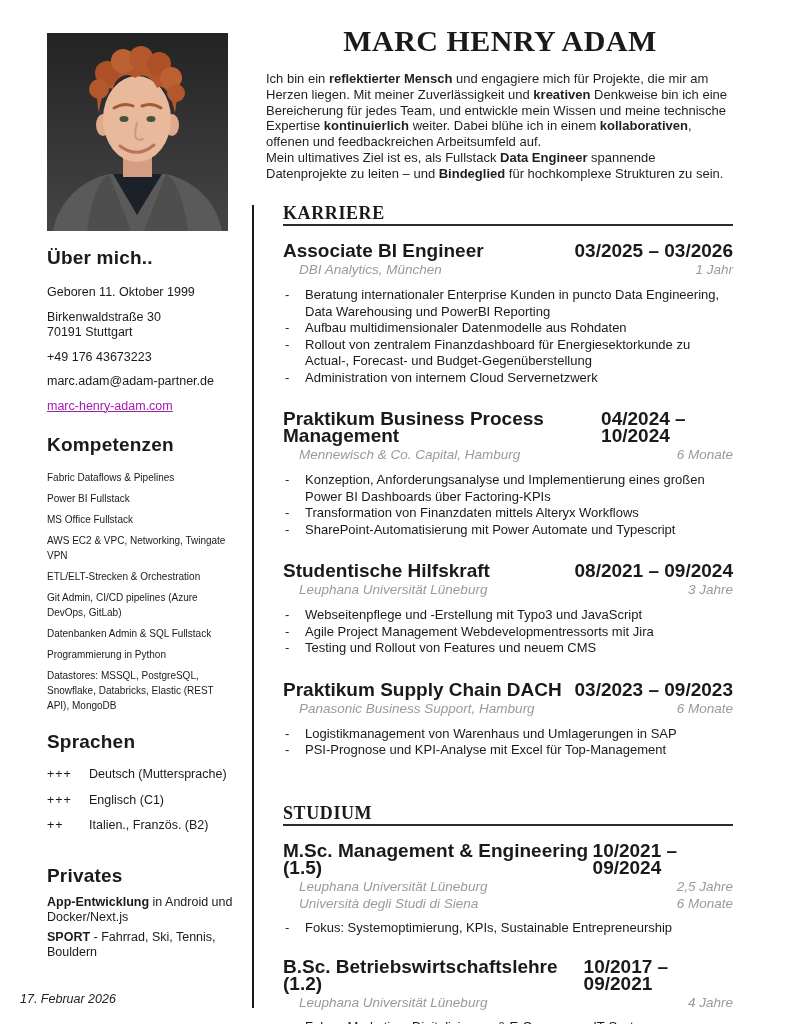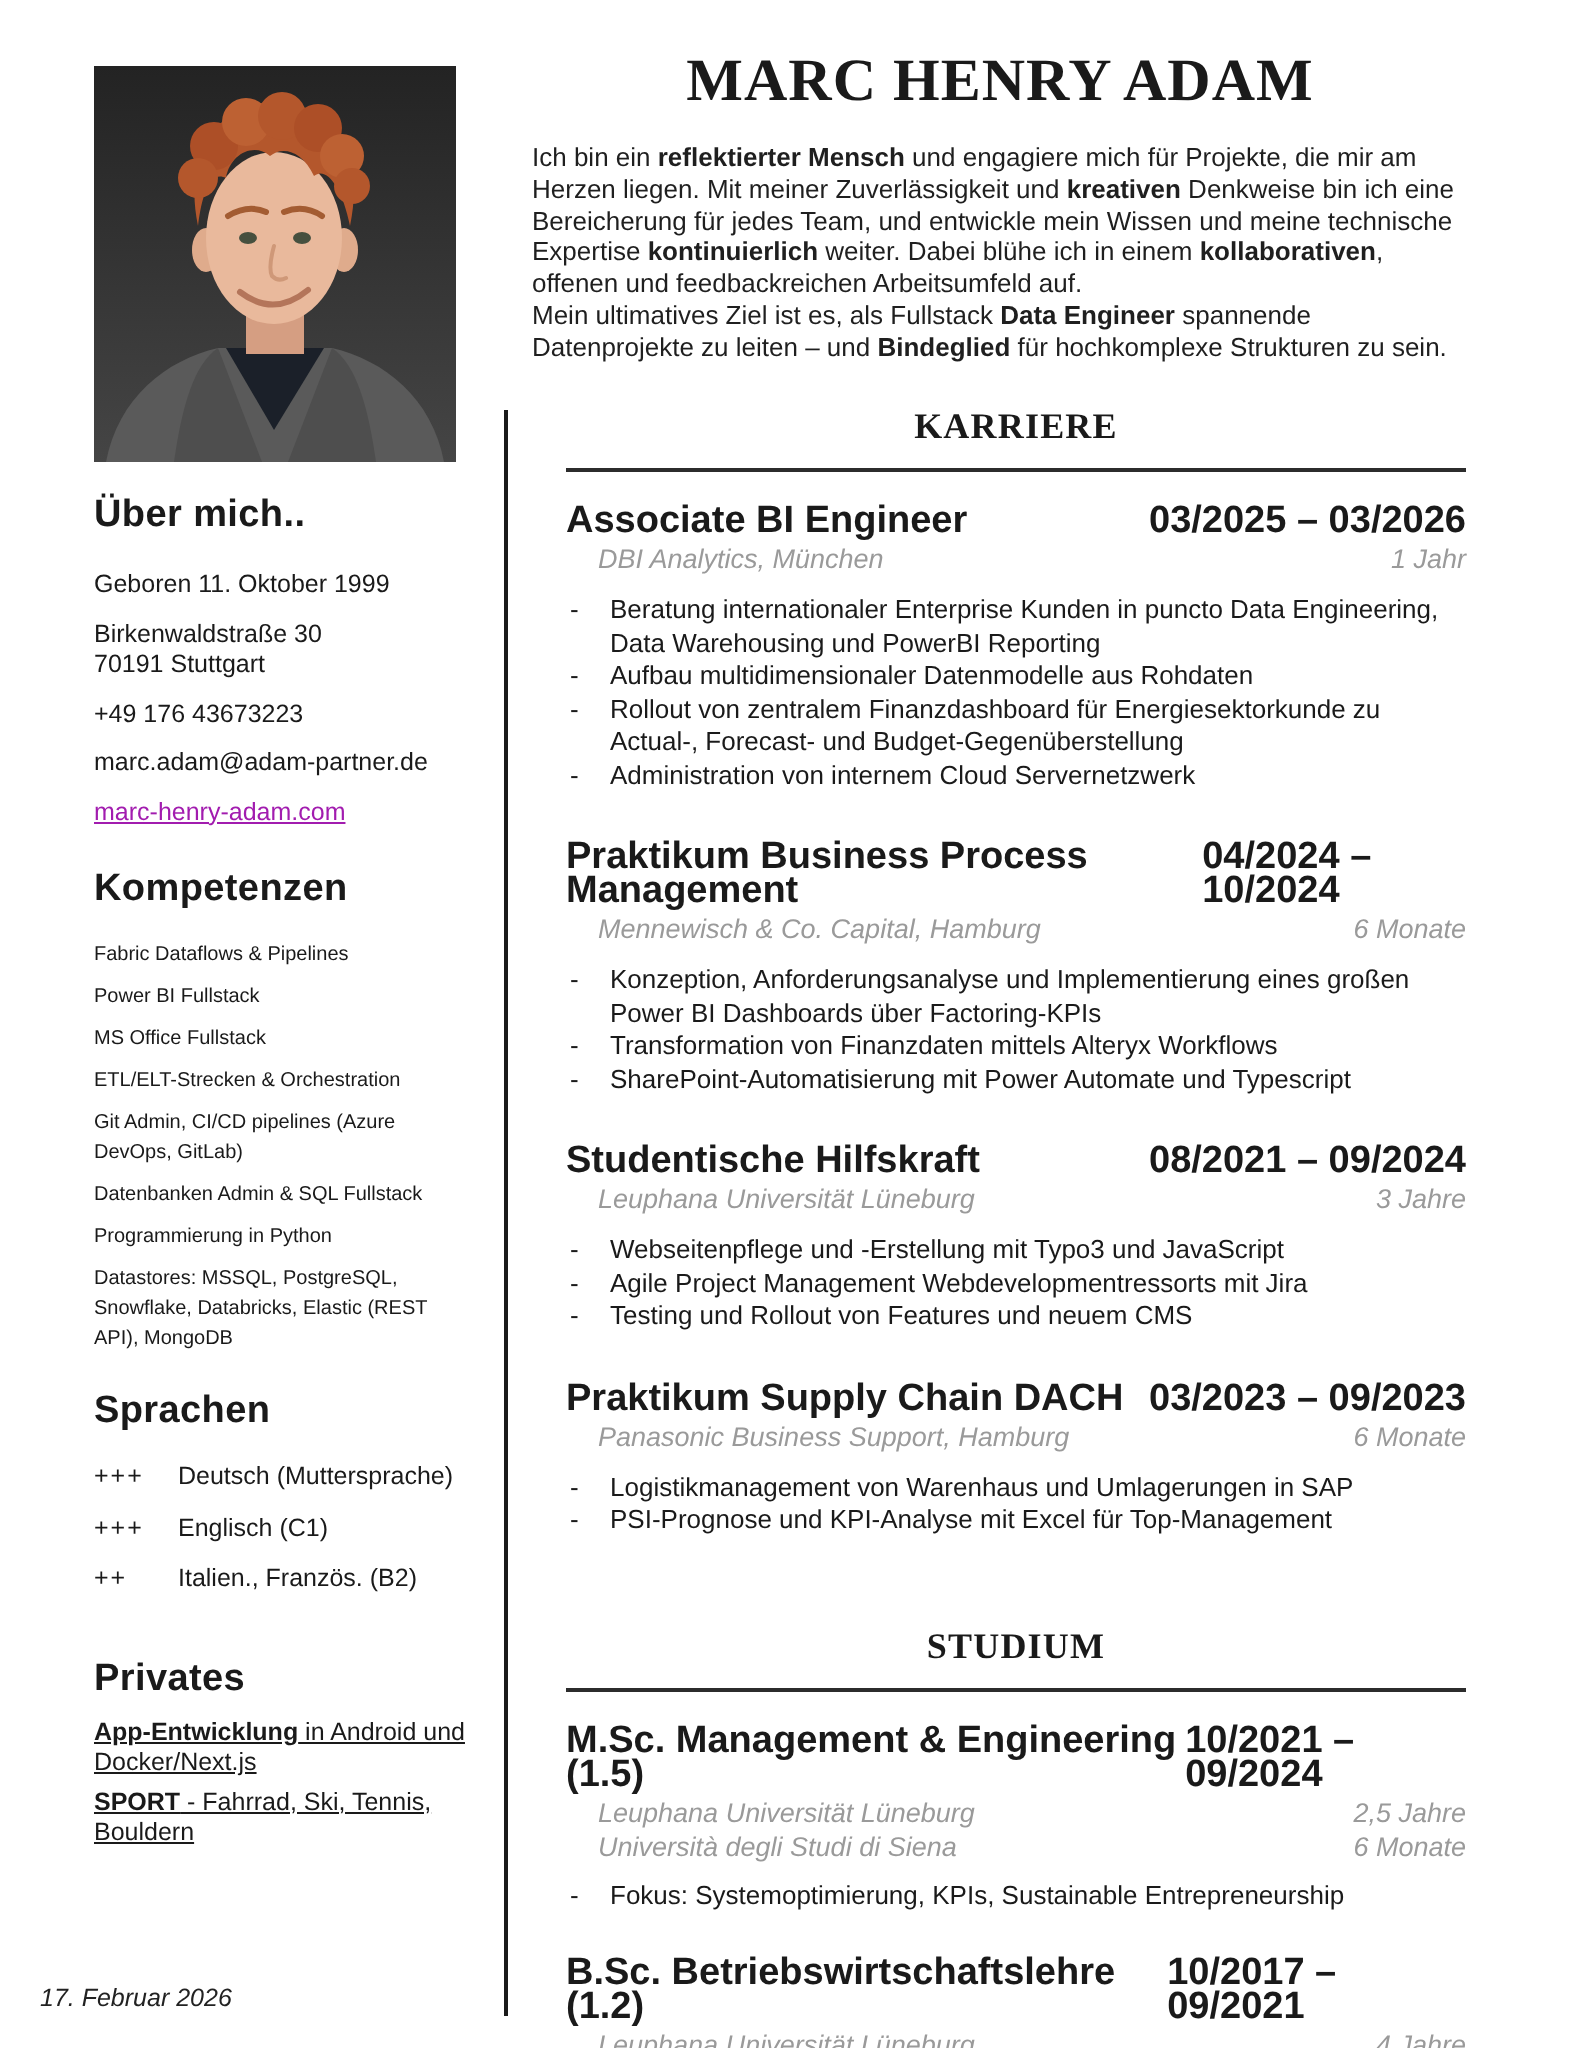--- a/index.html
+++ b/index.html
@@ -21,31 +21,31 @@
   .website a{color:#a21caf;text-decoration:underline;}
   .h-skills{margin-top:20px;}
   .skills-list{margin-top:14px;font-size:10px;line-height:15px;}
   .skill-item{margin-bottom:6px;}
   .h-lang{margin-top:18px;}
   .lang-list{margin-top:14px;font-size:12.5px;line-height:15.5px;}
   .lang-row{display:flex;margin-bottom:10px;}
   .lang-level{width:42px;flex:none;letter-spacing:1px;}
   .h-priv{margin-top:31px;}
   .priv-list{margin-top:8px;font-size:12.5px;line-height:15.5px;}
-  .priv-line{margin-bottom:4px;text-decoration:underline;}
+  .priv-line{margin-bottom:4px;}
   .footer-date{position:absolute;left:20px;top:992px;font-size:12.5px;font-style:italic;color:#222;}
   
   .headblock{position:absolute;left:266px;top:24px;width:468px;}
   .name{font-family:"Liberation Serif",serif;font-size:30px;font-weight:bold;text-align:center;letter-spacing:.5px;margin:0;}
   .intro{margin-top:13px;font-size:13px;line-height:15.8px;color:#1f1f1f;}
   
   .content{position:absolute;left:283px;top:203px;width:450px;}
   .section-h{
     font-family:"Liberation Serif",serif;font-size:18px;font-weight:bold;
-    letter-spacing:.6px;border-bottom:2px solid #2c2c2c;padding-bottom:10px;margin:0;text-align:center;
+    letter-spacing:.6px;border-bottom:2px solid #2c2c2c;padding-bottom:0;margin:0;
   }
   .jobs{margin-top:16px;}
   .job{margin-bottom:24px;}
   .job:last-child{margin-bottom:0;}
   .row-head{display:flex;justify-content:space-between;font-weight:bold;font-size:19px;line-height:17px;}
   .row-sub{display:flex;justify-content:space-between;font-style:italic;color:#9a9a9a;font-size:13.5px;line-height:17px;margin-top:2px;margin-left:16px;}
   .bullets{margin-top:9px;}
   .bullet{display:flex;font-size:13px;line-height:16.5px;}
   .dash{width:22px;flex:none;padding-left:2px;box-sizing:border-box;}
   .bullet-text{flex:1;}
@@ -120,20 +120,21 @@
       <div class="about-item website">
         <a href="#">marc-henry-adam.com</a>
       </div>
     </div>
 
     <h2 class="side-h h-skills">Kompetenzen</h2>
     <div class="skills-list">
       <div class="skill-item">Fabric Dataflows &amp; Pipelines</div>
       <div class="skill-item">Power BI Fullstack</div>
       <div class="skill-item">MS Office Fullstack</div>
+      <div class="skill-item">AWS EC2 &amp; VPC, Networking, Twingate VPN</div>
       <div class="skill-item">ETL/ELT-Strecken &amp; Orchestration</div>
       <div class="skill-item">Git Admin, CI/CD pipelines (Azure DevOps, GitLab)</div>
       <div class="skill-item">Datenbanken Admin &amp; SQL Fullstack</div>
       <div class="skill-item">Programmierung in Python</div>
       <div class="skill-item">Datastores: MSSQL, PostgreSQL, Snowflake, Databricks, Elastic (REST API), MongoDB</div>
     </div>
 
     <h2 class="side-h h-lang">Sprachen</h2>
     <div class="lang-list">
       <div class="lang-row">

